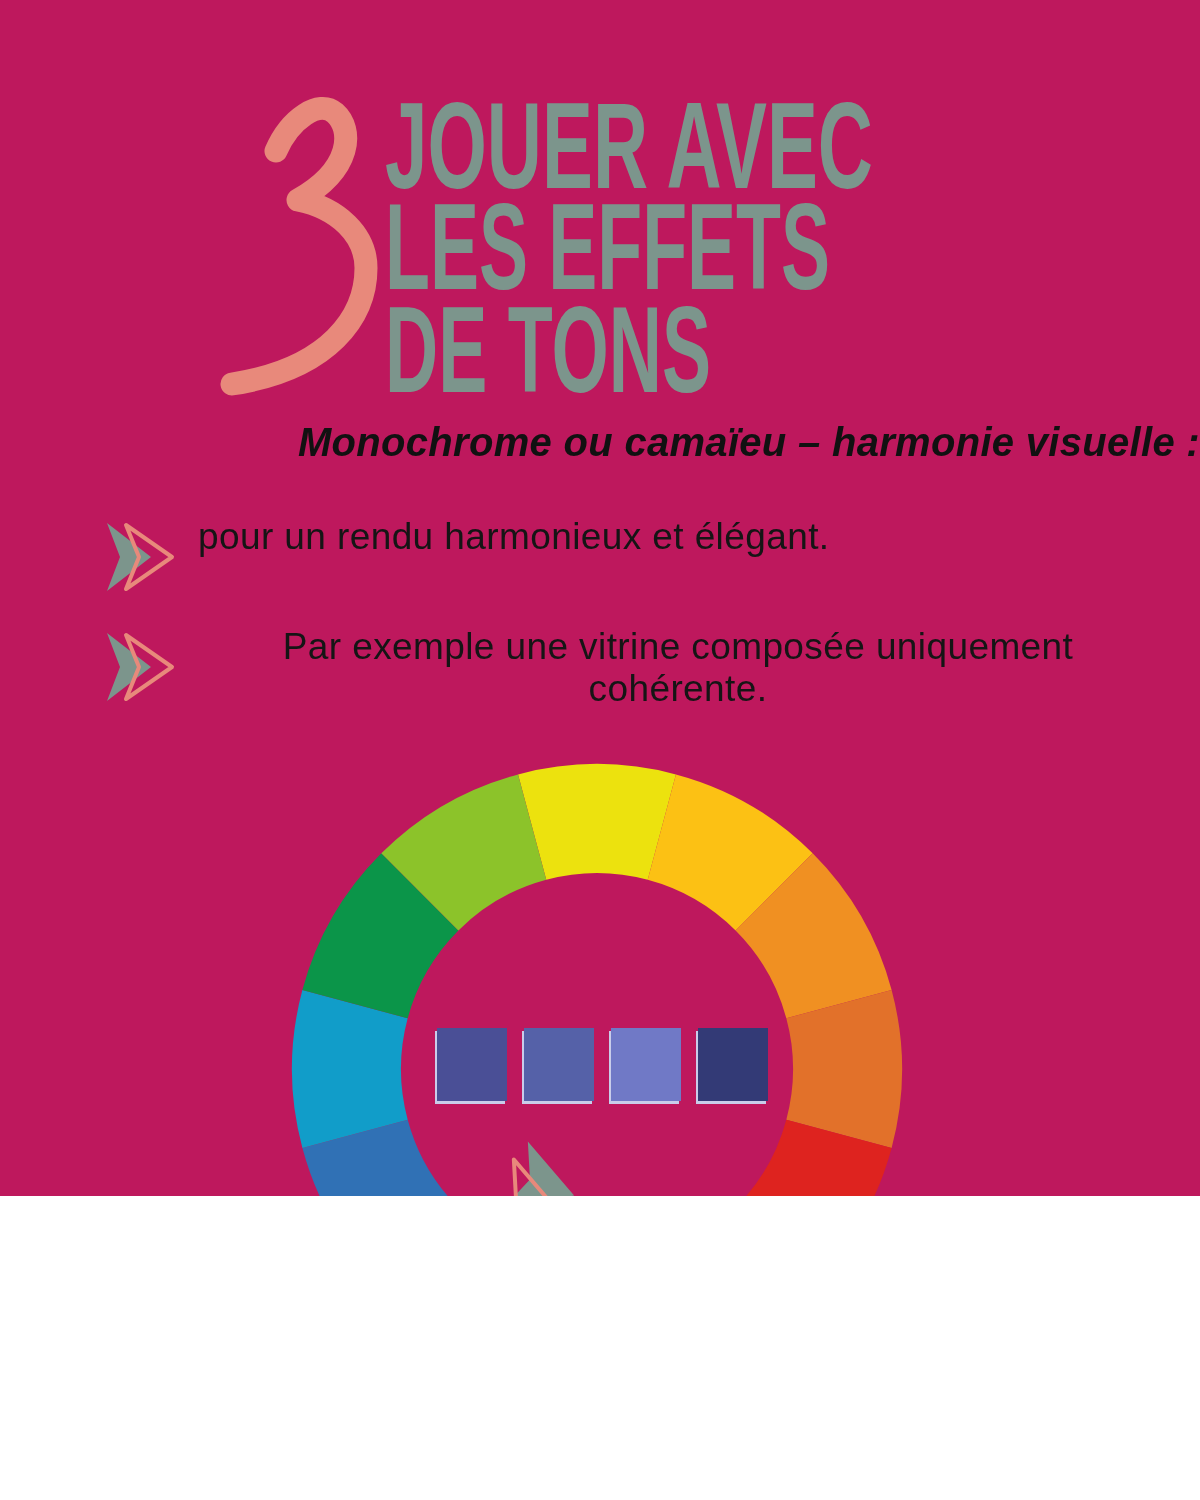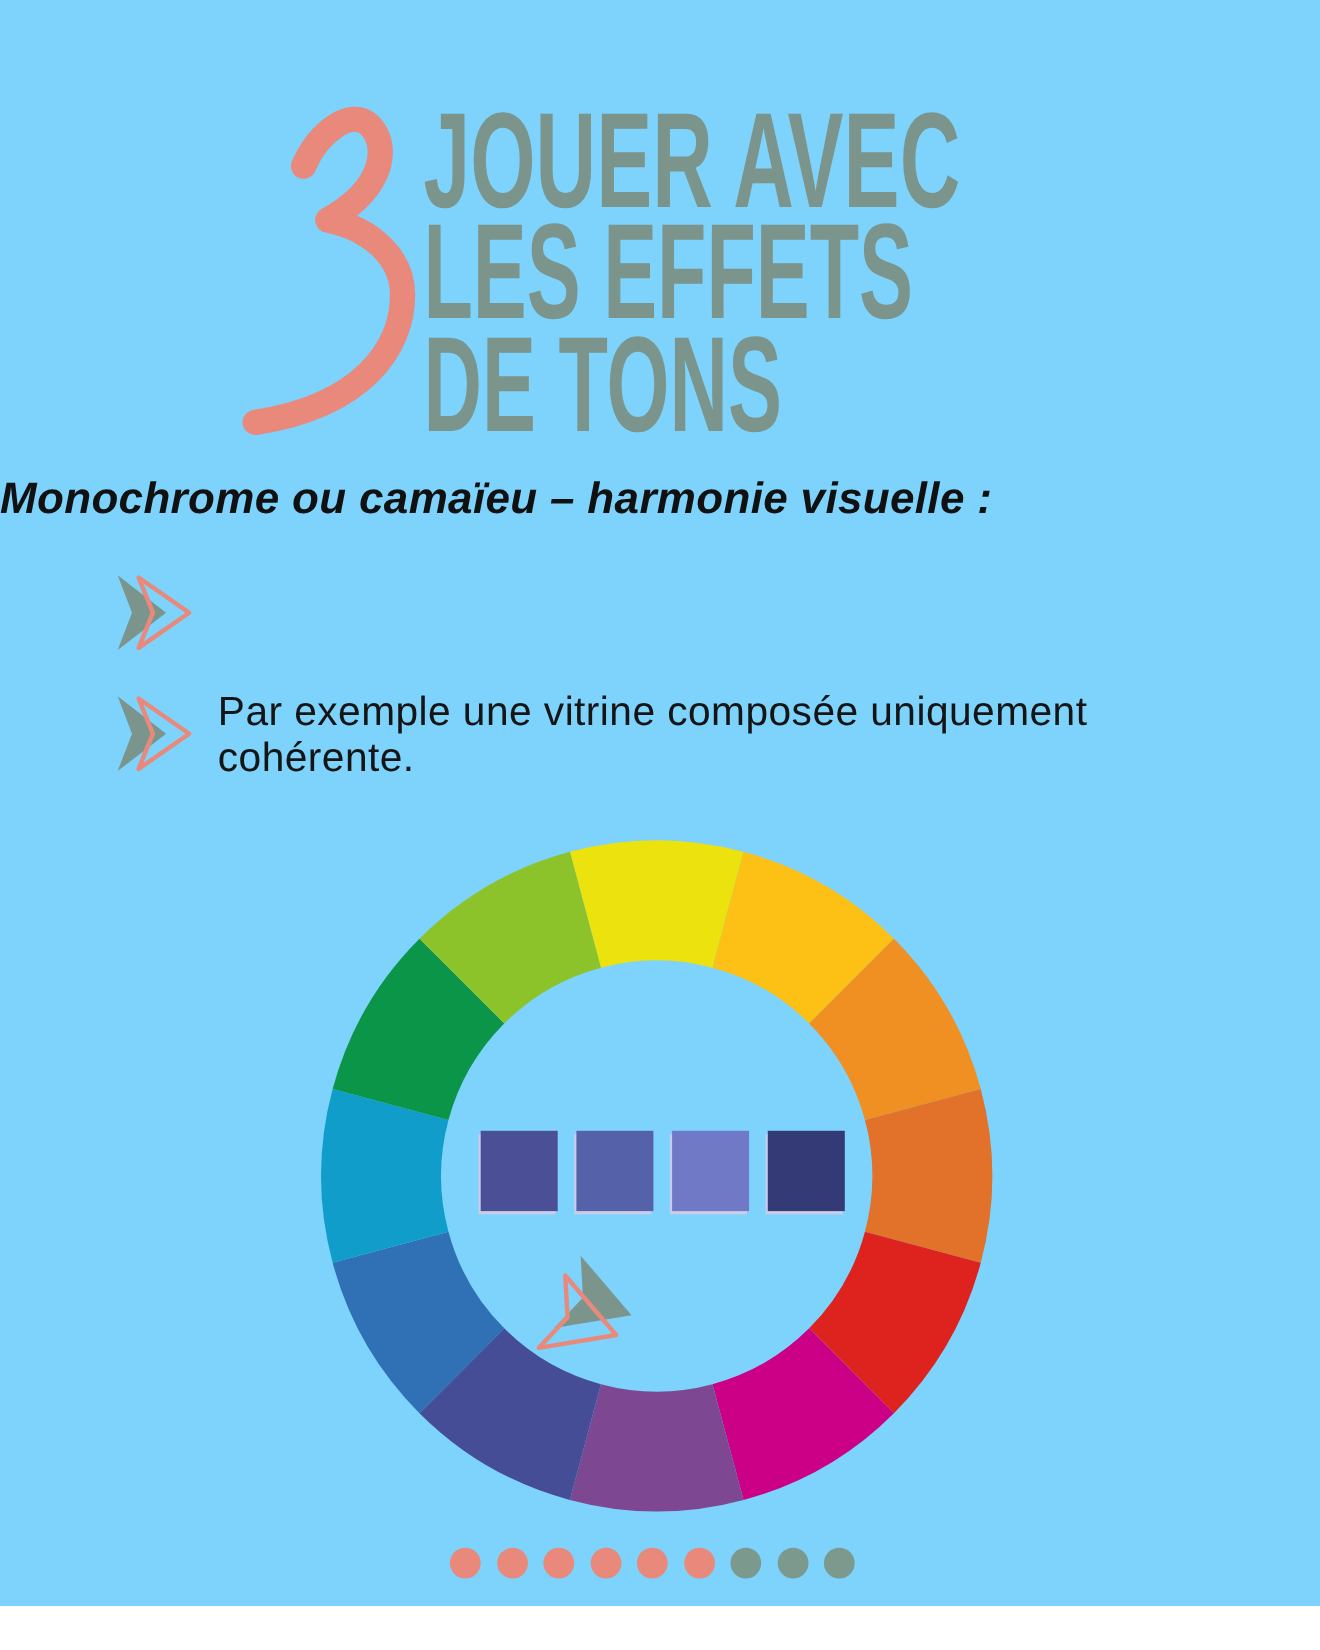--- a/index.html
+++ b/index.html
@@ -1,47 +1,47 @@
 <!DOCTYPE html>
 <html><head>
 <meta charset="utf-8">
 <style>
   html,body{margin:0;padding:0;}
   body{background:#ffffff;}
   .page{
     position:relative;
     width:1200px;
-    height:1460px;
-    background:#7dd3fc;
+    height:1196px;
+    background:#be185d;
     overflow:hidden;
     font-family:"Liberation Sans", sans-serif;
     color:#141414;
   }
   svg{overflow:visible;}
   .sr-only{
     position:absolute;width:1px;height:1px;overflow:hidden;
     clip:rect(0 0 0 0);white-space:nowrap;
   }
   
   .numeral{position:absolute;left:175px;top:88px;}
   .title-svg{position:absolute;left:385px;top:92px;}
   .subtitle{
-    position:absolute;left:0;top:431px;width:1200px;
-    text-align:left;
+    position:absolute;left:0;top:420px;width:1200px;
+    text-align:right;
     font-size:40px;font-weight:bold;font-style:italic;
     letter-spacing:0.3px;color:#111111;
   }
   
   .bullet-icon{position:absolute;}
   .bullet-text{
     position:absolute;left:198px;width:960px;
     font-size:37px;line-height:42px;letter-spacing:0.4px;color:#151515;
   }
   .bullet-text-1{top:516px;}
-  .bullet-text-2{top:626px;}
+  .bullet-text-2{top:626px;text-align:center;}
   .bullet-icon-1{left:101px;top:518px;}
   .bullet-icon-2{left:101px;top:628px;}
   
   .wheel{position:absolute;left:291px;top:763px;}
   .swatch-row{
     position:absolute;left:437px;top:1028px;height:73px;
     display:flex;gap:17px;
   }
   .swatch{
     width:70px;height:73px;
@@ -74,20 +74,21 @@
     </g>
   </svg>
 
   <div class="subtitle">Monochrome ou camaïeu – harmonie visuelle :</div>
 
   <svg class="bullet-icon bullet-icon-1" width="78" height="80" viewBox="0 0 78 80">
     <polygon points="6,5 50,39 6,73 19,39" fill="#7c958c"></polygon>
     <polygon points="25,7 71,39 25,71 38,39" fill="none" stroke="#e8897b" stroke-width="4" stroke-linejoin="round"></polygon>
   </svg>
   <div class="bullet-text bullet-text-1">
+    <div>pour un rendu harmonieux et élégant.</div>
   </div>
 
   <svg class="bullet-icon bullet-icon-2" width="78" height="80" viewBox="0 0 78 80">
     <polygon points="6,5 50,39 6,73 19,39" fill="#7c958c"></polygon>
     <polygon points="25,7 71,39 25,71 38,39" fill="none" stroke="#e8897b" stroke-width="4" stroke-linejoin="round"></polygon>
   </svg>
   <div class="bullet-text bullet-text-2">
     <div>Par exemple une vitrine composée uniquement</div>
     <div>cohérente.</div>
   </div>

